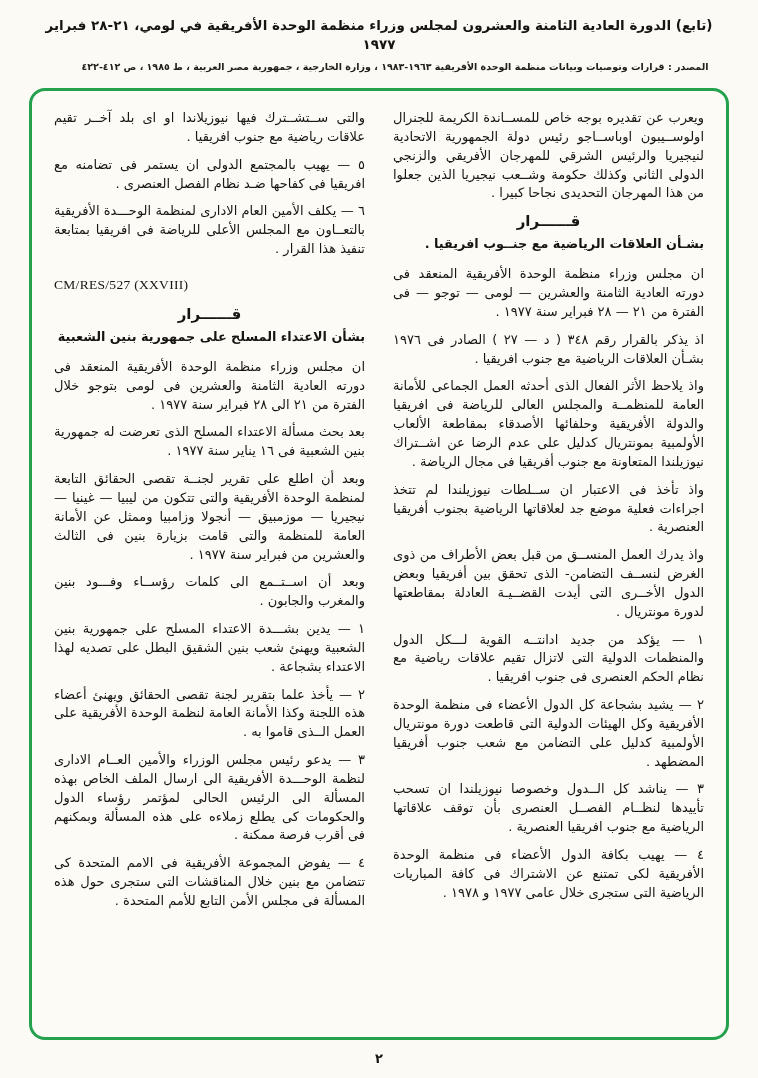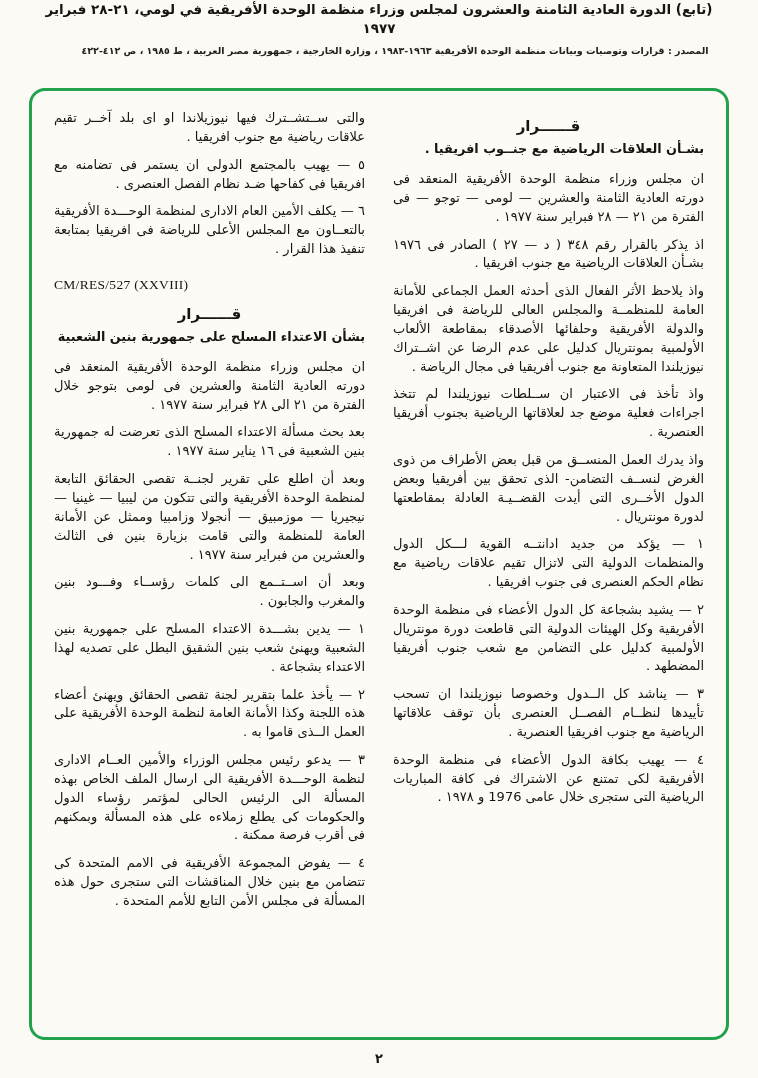--- a/index.html
+++ b/index.html
@@ -6,21 +6,21 @@
   html, body { margin: 0; padding: 0; }
   body {
     width: 758px; height: 1078px;
     background: #fbfaf5;
     font-family: "DejaVu Sans", sans-serif;
     color: #171512;
     overflow: hidden;
   }
   .page { position: relative; width: 758px; height: 1078px; }
 
-  .header { text-align: center; }
+  .header { padding-top: 16px; text-align: center; }
   .doc-title {
     font-size: 13.5px;
     font-weight: bold;
     line-height: 1.4;
     padding: 0 40px;
   }
   .doc-source {
     font-size: 9.5px;
     font-weight: bold;
     margin-top: 7px;
@@ -88,31 +88,32 @@
 <div class="page">
 
   <div class="header">
     <div class="doc-title">(تابع) الدورة العادية الثامنة والعشرون لمجلس وزراء منظمة الوحدة الأفريقية في لومي، ٢١-٢٨ فبراير ١٩٧٧</div>
     <div class="doc-source">المصدر : قرارات وتوصيات وبيانات منظمة الوحدة الأفريقية ١٩٦٣-١٩٨٣ ، وزارة الخارجية ، جمهورية مصر العربية ، ط ١٩٨٥ ، ص ٤١٢-٤٢٢</div>
   </div>
 
   <div class="content-box" id="content-box" style="border-color: rgb(35, 161, 77);">
     <div class="columns">
       <div class="column" id="col-right">
+          <div class="para body">ويعرب عن تقديره بوجه خاص للمســاندة الكريمة للجنرال اولوســيبون اوباســاجو رئيس دولة الجمهورية الاتحادية لنيجيريا والرئيس الشرقي للمهرجان الأفريقي والزنجي الدولى الثاني وكذلك حكومة وشــعب نيجيريا الذين جعلوا من هذا المهرجان التحديدى نجاحا كبيرا .</div>
           <div class="para heading">قــــــرار</div>
           <div class="para subheading">بشـأن العلاقات الرياضية مع جنــوب افريقيا .</div>
           <div class="para body">ان مجلس وزراء منظمة الوحدة الأفريقية المنعقد فى دورته العادية الثامنة والعشرين — لومى — توجو — فى الفترة من ٢١ — ٢٨ فبراير سنة ١٩٧٧ .</div>
           <div class="para body">اذ يذكر بالقرار رقم ٣٤٨ ( د — ٢٧ ) الصادر فى ١٩٧٦ بشـأن العلاقات الرياضية مع جنوب افريقيا .</div>
           <div class="para body">واذ يلاحظ الأثر الفعال الذى أحدثه العمل الجماعى للأمانة العامة للمنظمــة والمجلس العالى للرياضة فى افريقيا والدولة الأفريقية وحلفائها الأصدقاء بمقاطعة الألعاب الأولمبية بمونتريال كدليل على عدم الرضا عن اشــتراك نيوزيلندا المتعاونة مع جنوب أفريقيا فى مجال الرياضة .</div>
           <div class="para body">واذ تأخذ فى الاعتبار ان ســلطات نيوزيلندا لم تتخذ اجراءات فعلية موضع جد لعلاقاتها الرياضية بجنوب أفريقيا العنصرية .</div>
           <div class="para body">واذ يدرك العمل المنســق من قبل بعض الأطراف من ذوى الغرض لنســف التضامن- الذى تحقق بين أفريقيا وبعض الدول الأخــرى التى أيدت القضــيـة العادلة بمقاطعتها لدورة مونتريال .</div>
           <div class="para body">١ — يؤكد من جديد ادانتــه القوية لـــكل الدول والمنظمات الدولية التى لاتزال تقيم علاقات رياضية مع نظام الحكم العنصرى فى جنوب افريقيا .</div>
           <div class="para body">٢ — يشيد بشجاعة كل الدول الأعضاء فى منظمة الوحدة الأفريقية وكل الهيئات الدولية التى قاطعت دورة مونتريال الأولمبية كدليل على التضامن مع شعب جنوب أفريقيا المضطهد .</div>
           <div class="para body">٣ — يناشد كل الــدول وخصوصا نيوزيلندا ان تسحب تأييدها لنظــام الفصــل العنصرى بأن توقف علاقاتها الرياضية مع جنوب افريقيا العنصرية .</div>
-          <div class="para body">٤ — يهيب بكافة الدول الأعضاء فى منظمة الوحدة الأفريقية لكى تمتنع عن الاشتراك فى كافة المباريات الرياضية التى ستجرى خلال عامى 1976 و ١٩٧٨ .</div>
+          <div class="para body">٤ — يهيب بكافة الدول الأعضاء فى منظمة الوحدة الأفريقية لكى تمتنع عن الاشتراك فى كافة المباريات الرياضية التى ستجرى خلال عامى ١٩٧٧ و ١٩٧٨ .</div>
         </div>
       <div class="column" id="col-left">
           <div class="para body">والتى ســتشــترك فيها نيوزيلاندا او اى بلد آخــر تقيم علاقات رياضية مع جنوب افريقيا .</div>
           <div class="para body">٥ — يهيب بالمجتمع الدولى ان يستمر فى تضامنه مع افريقيا فى كفاحها ضـد نظام الفصل العنصرى .</div>
           <div class="para body">٦ — يكلف الأمين العام الادارى لمنظمة الوحـــدة الأفريقية بالتعــاون مع المجلس الأعلى للرياضة فى افريقيا بمتابعة تنفيذ هذا القرار .</div>
           <div class="para code">CM/RES/527 (XXVIII)</div>
           <div class="para heading">قــــــرار</div>
           <div class="para subheading">بشأن الاعتداء المسلح على جمهورية بنين الشعبية</div>
           <div class="para body">ان مجلس وزراء منظمة الوحدة الأفريقية المنعقد فى دورته العادية الثامنة والعشرين فى لومى بتوجو خلال الفترة من ٢١ الى ٢٨ فبراير سنة ١٩٧٧ .</div>
           <div class="para body">بعد بحث مسألة الاعتداء المسلح الذى تعرضت له جمهورية بنين الشعبية فى ١٦ يناير سنة ١٩٧٧ .</div>

